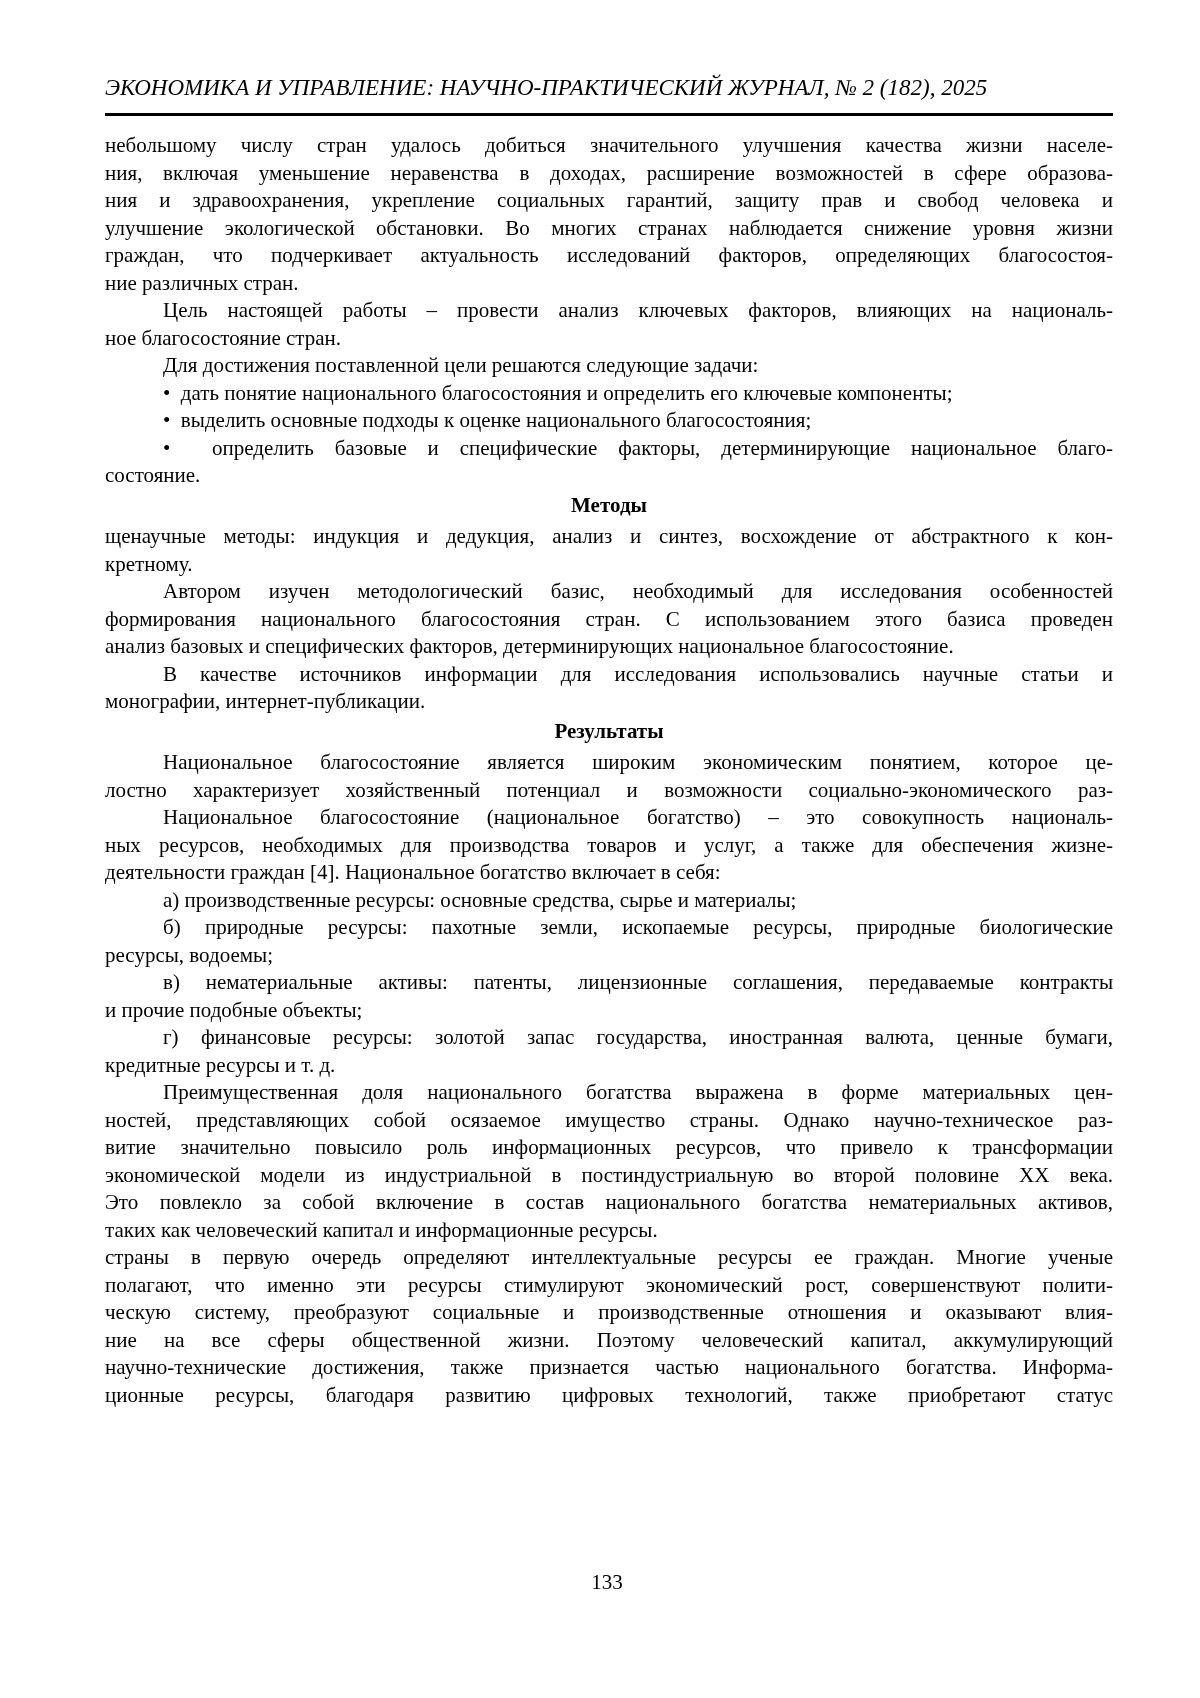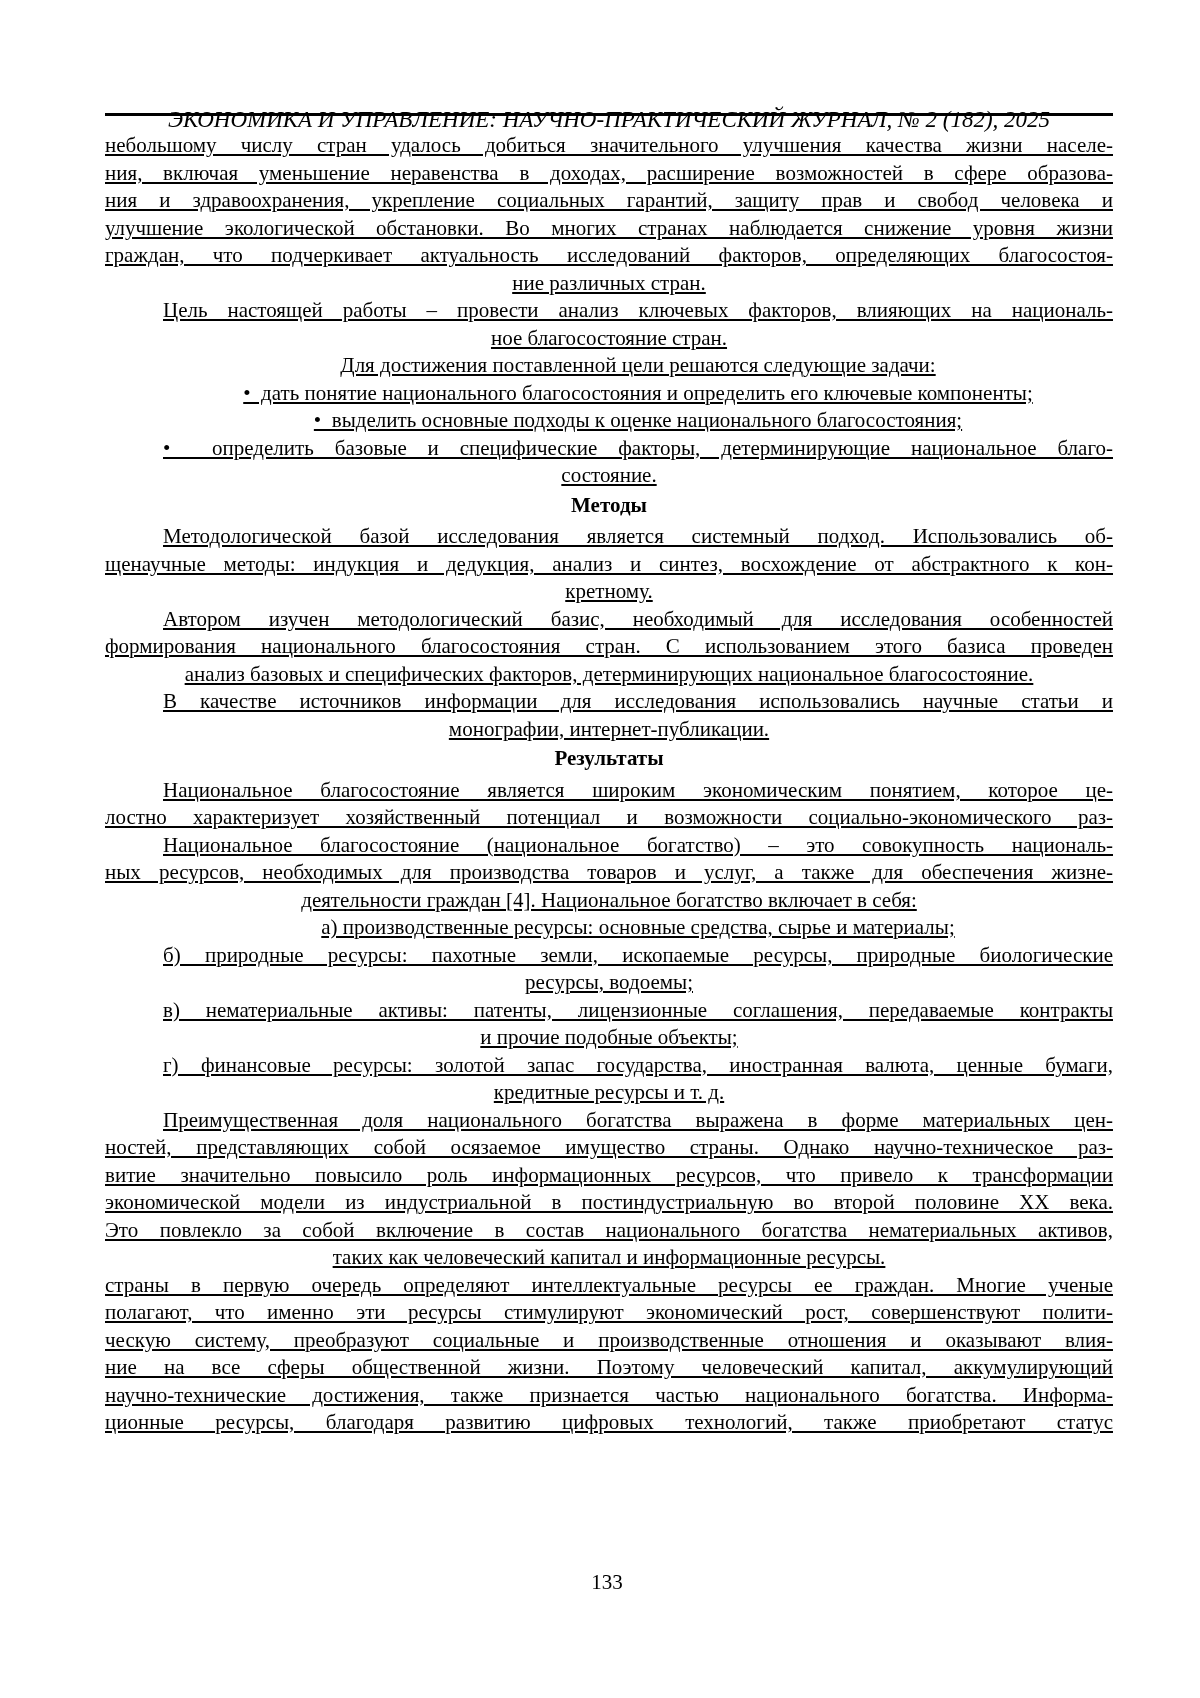--- a/index.html
+++ b/index.html
@@ -10,45 +10,44 @@
     color: #000000;
     font-family: "Liberation Serif", "DejaVu Serif", serif;
     position: relative;
     overflow: hidden;
   }
   .journal-header {
     position: absolute;
     top: 74px;
     left: 105px;
     width: 1008px;
-    text-align: center;
+    text-align: left;
     font-style: italic;
     font-size: 23px;
     line-height: 28px;
     white-space: nowrap;
-    margin-top: 32px;
   }
   .header-rule {
     position: absolute;
     top: 113px;
     left: 105px;
     width: 1008px;
     height: 3px;
     background: #000000;
   }
   .page-body {
     position: absolute;
     top: 132px;
     left: 105px;
     width: 1008px;
     font-size: 21px;
     line-height: 27.5px;
   }
-  .para { margin: 0; text-decoration: underline; }
-  .line { text-align: center; }
+  .para { margin: 0; }
+  .line { text-align: left; }
   .line.justify {
     text-align: justify;
     text-align-last: justify;
   }
   .line.indent { text-indent: 58px; }
   .heading {
     text-align: center;
     font-weight: bold;
     margin: 2px 0 4px 0;
   }
@@ -89,21 +88,20 @@
     </div>
     <div class="para">
       <div class="line indent">•&nbsp;&nbsp;выделить основные подходы к оценке национального благосостояния;</div>
     </div>
     <div class="para">
       <div class="line justify indent">•&nbsp;&nbsp;определить базовые и специфические факторы, детерминирующие национальное благо-</div>
       <div class="line">состояние.</div>
     </div>
     <div class="heading">Методы</div>
     <div class="para">
-      <div class="line justify indent">Методологической базой исследования является системный подход. Использовались об-</div>
       <div class="line justify">щенаучные методы: индукция и дедукция, анализ и синтез, восхождение от абстрактного к кон-</div>
       <div class="line">кретному.</div>
     </div>
     <div class="para">
       <div class="line justify indent">Автором изучен методологический базис, необходимый для исследования особенностей</div>
       <div class="line justify">формирования национального благосостояния стран. С использованием этого базиса проведен</div>
       <div class="line">анализ базовых и специфических факторов, детерминирующих национальное благосостояние.</div>
     </div>
     <div class="para">
       <div class="line justify indent">В качестве источников информации для исследования использовались научные статьи и</div>

